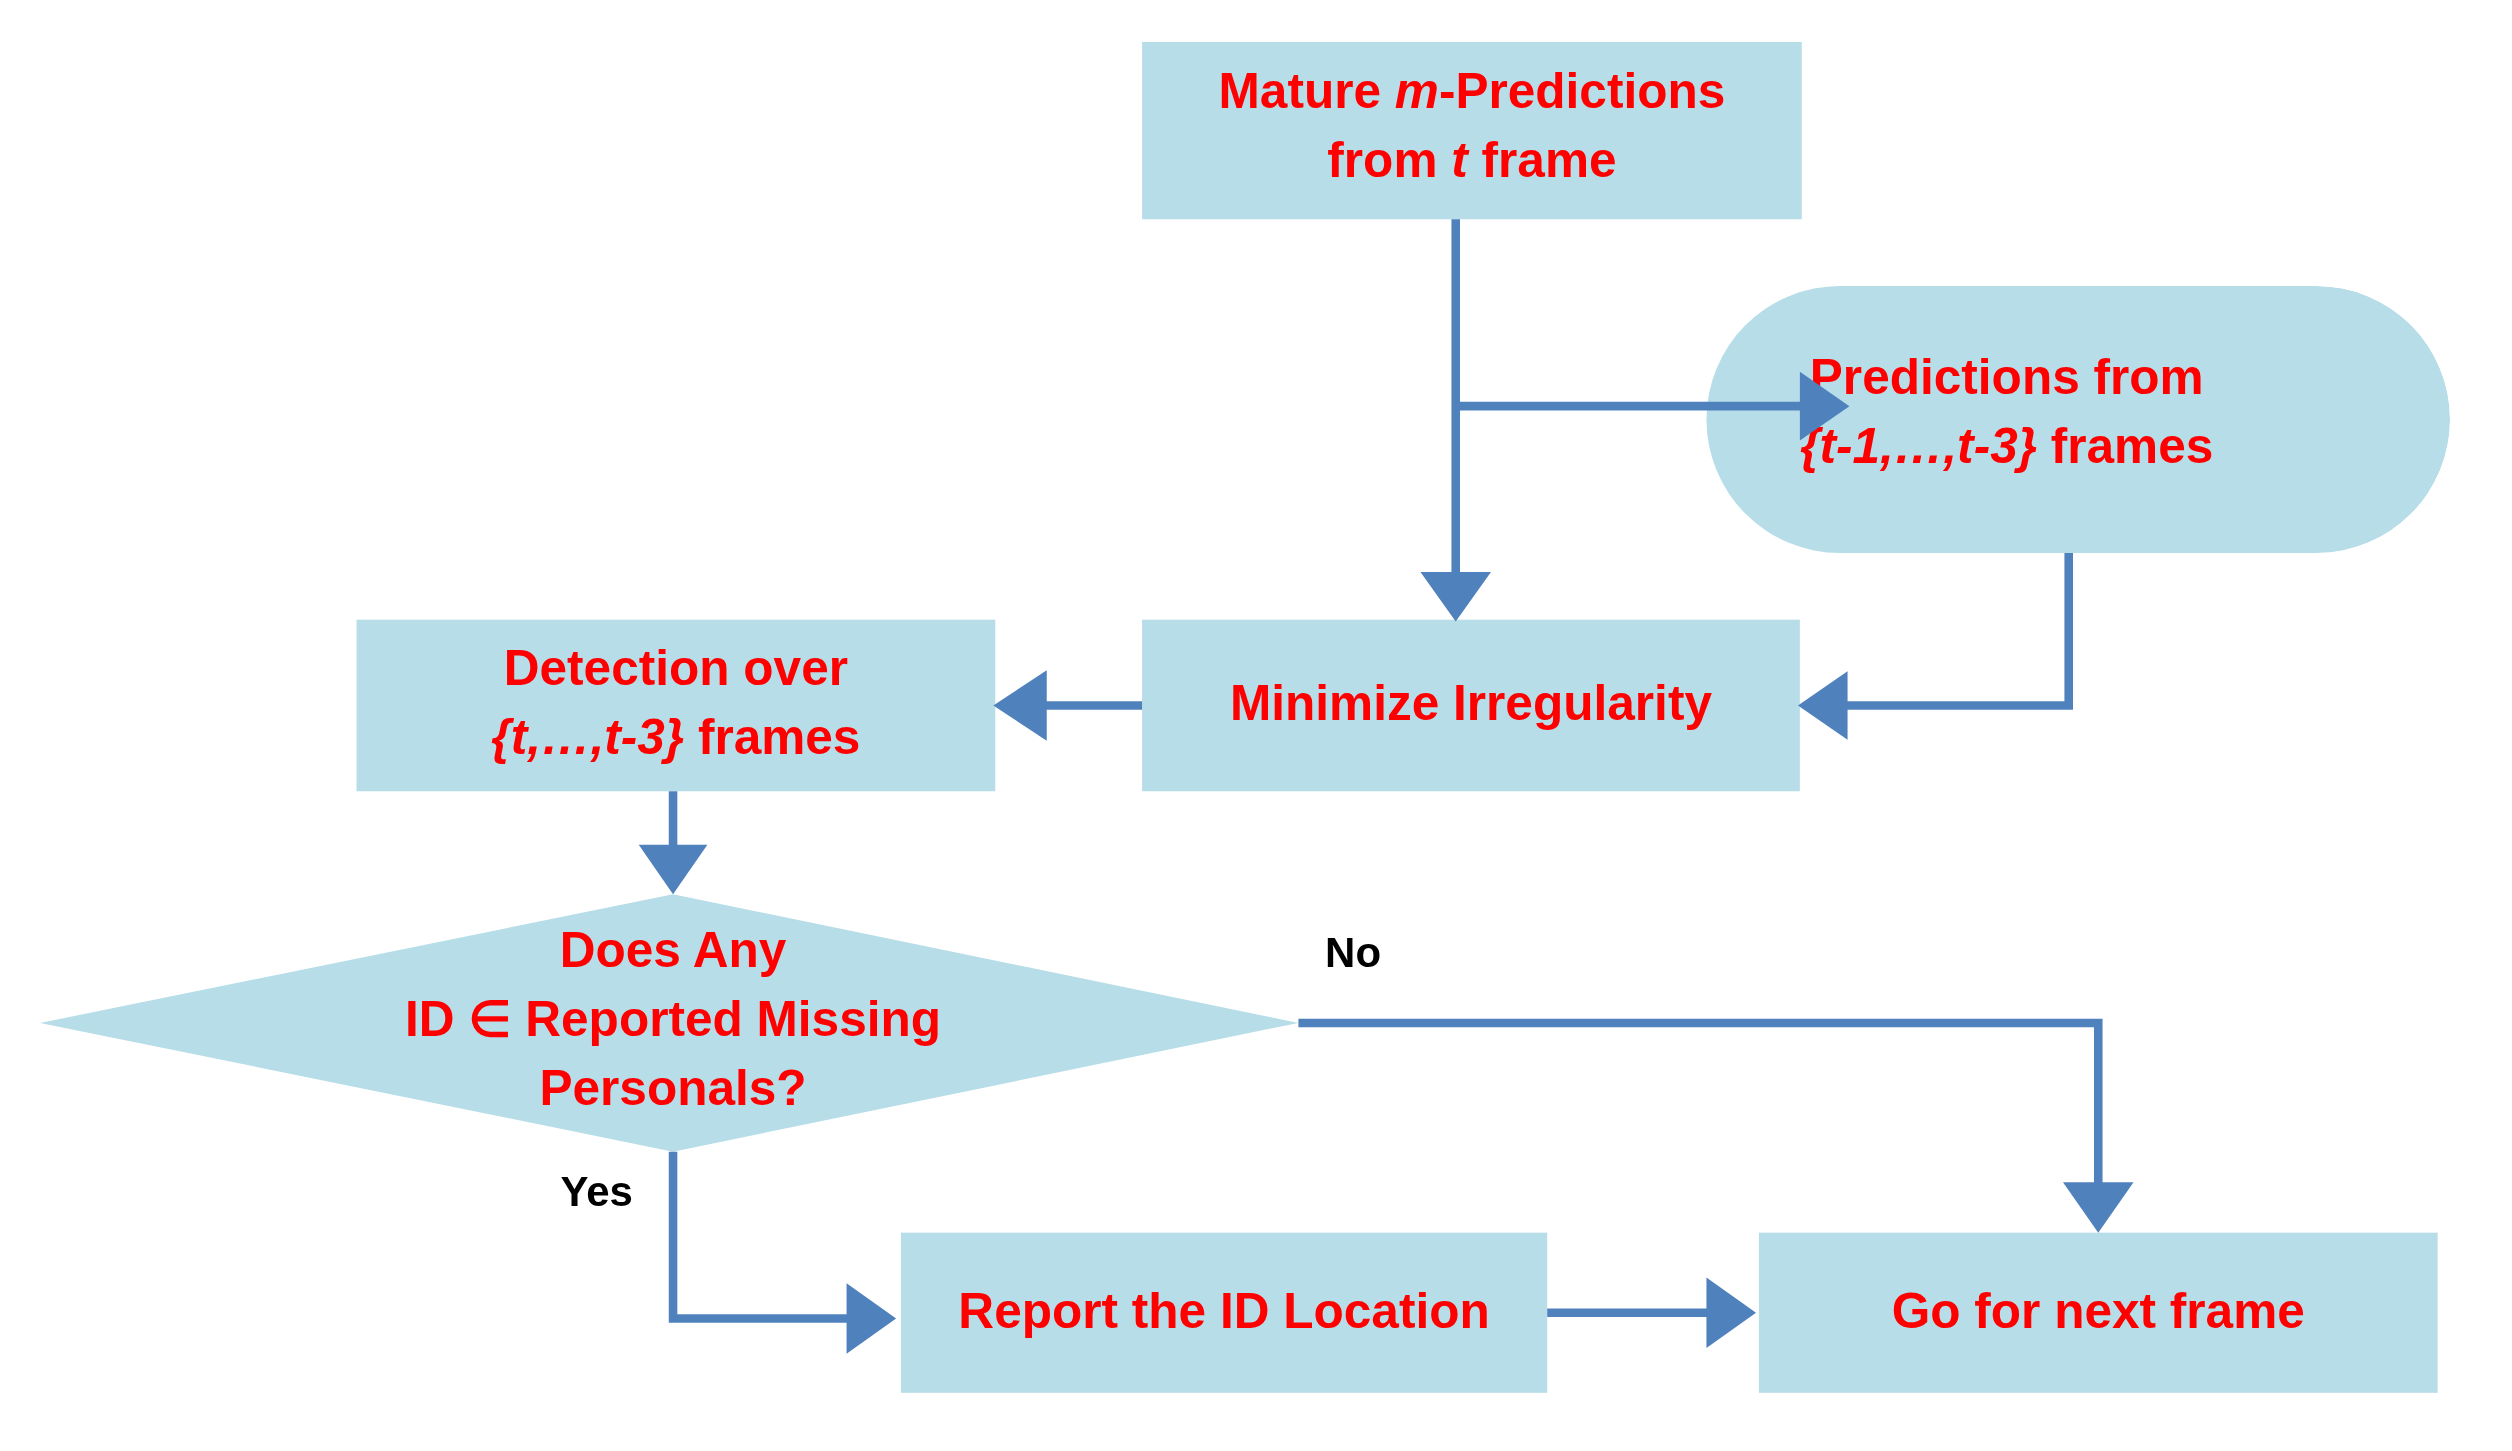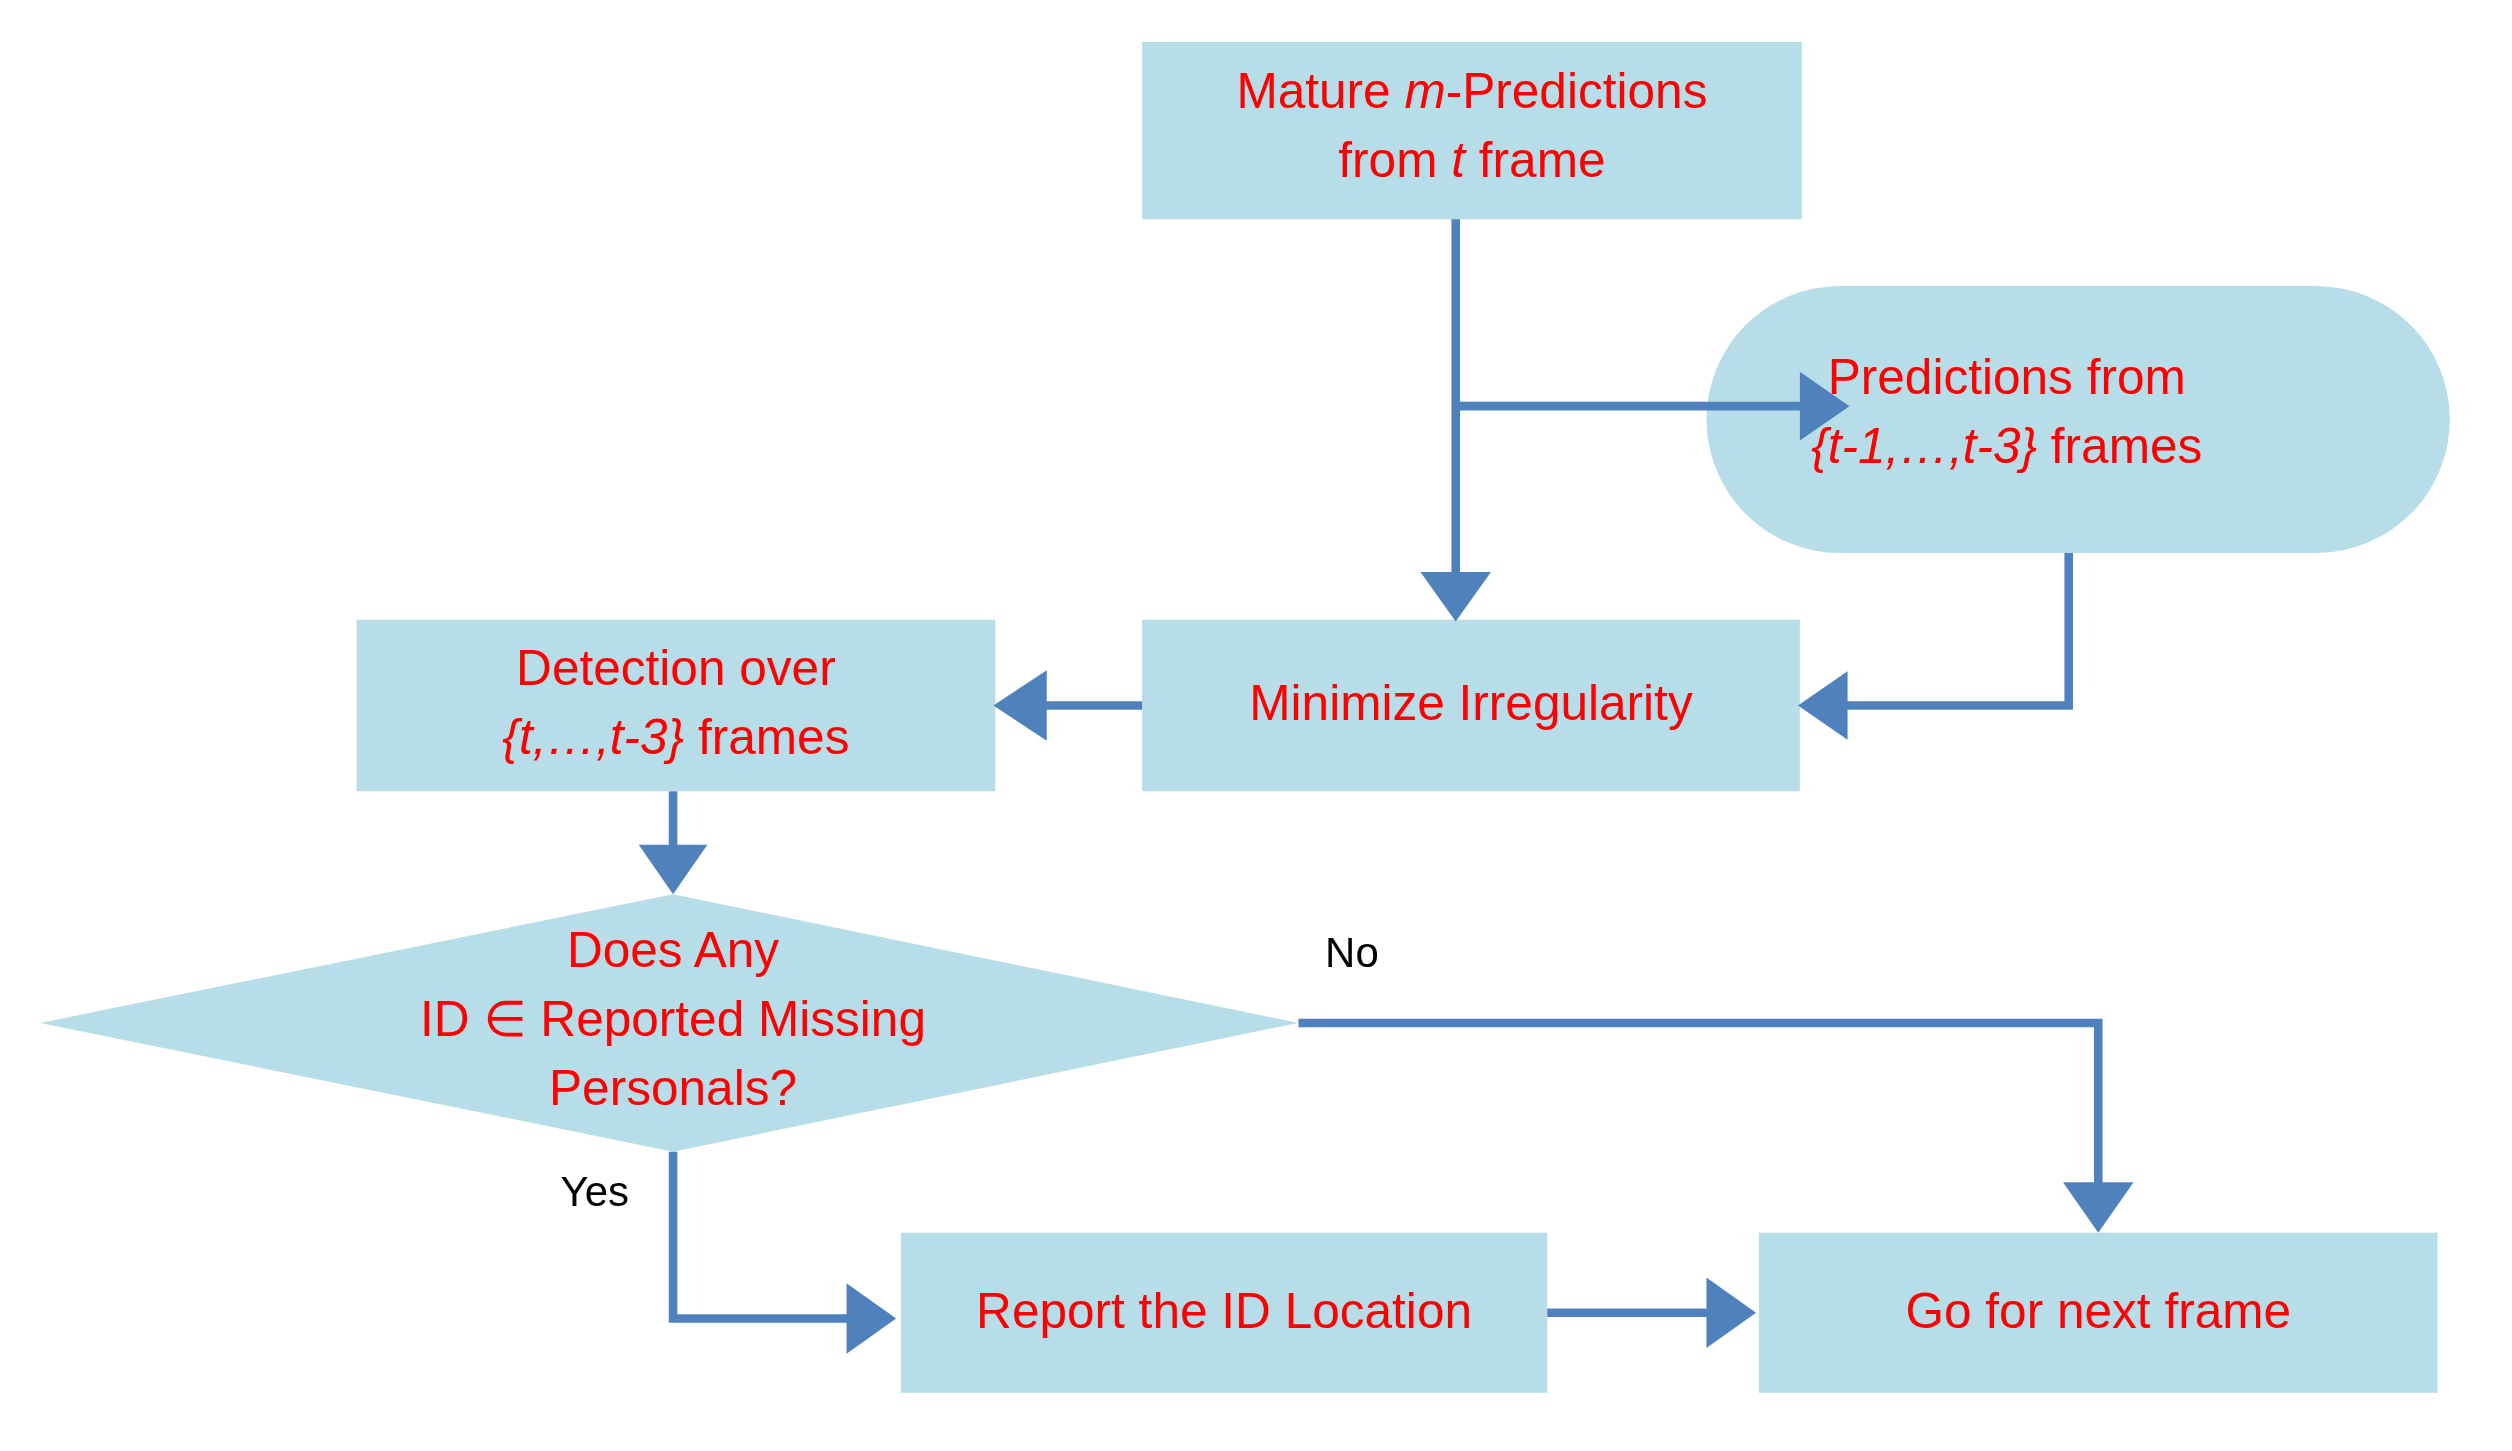--- a/index.html
+++ b/index.html
@@ -9,20 +9,21 @@
   }
   body {
     font-family: "Liberation Sans", sans-serif;
   }
   #canvas {
     position: relative;
     width: 2512px;
     height: 1451px;
     background: #ffffff;
     overflow: hidden;
+    font-weight: bold;
   }
   svg#flow {
     position: absolute;
     inset: 0;
     width: 2512px;
     height: 1451px;
     display: block;
   }
   .node-text {
     fill: #FF0000;

